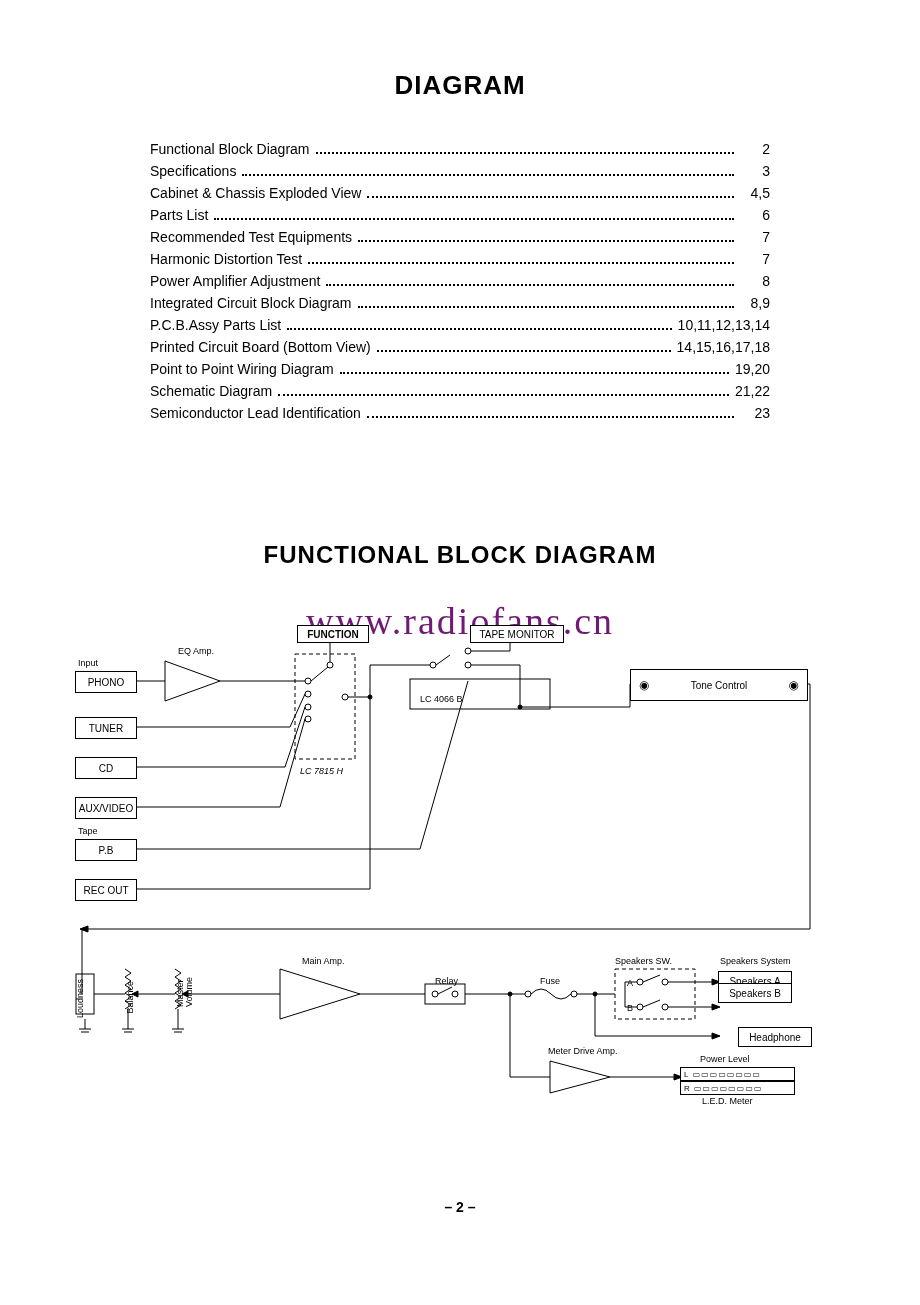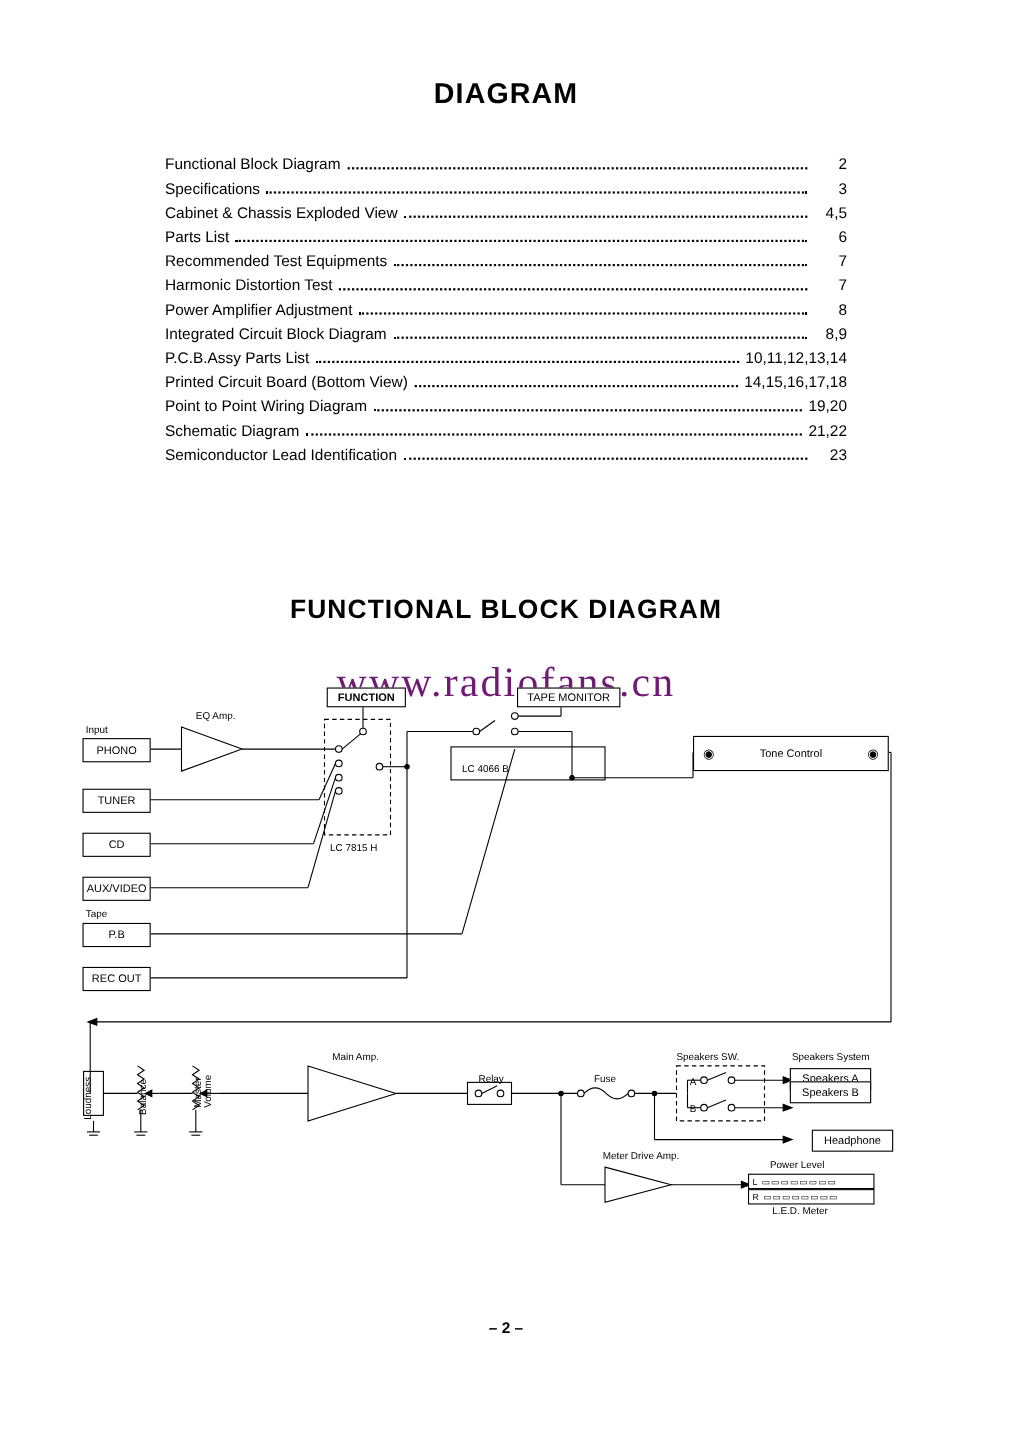--- a/index.html
+++ b/index.html
@@ -217,21 +217,21 @@
     <div class="box" style="left:227px; top:26px; width:70px; height:16px;font-weight:bold;">
         <span>FUNCTION</span>
       </div>
 
     <div class="box" style="left:400px; top:26px; width:92px; height:16px;">
         <span>TAPE MONITOR</span>
       </div>
 
     <div class="lbl small" style="left:350px; top:96px;text-align:center;">LC 4066 B</div>
 
-    <div class="lbl small" style="left:230px; top:168px;">LC 7815 H</div>
+    <div class="lbl small" style="left:230px; top:168px;font-style:italic;">LC 7815 H</div>
 
     <div class="box" style="left:560px; top:70px; width:160px; height:30px; justify-content:space-between; padding:0 8px;">
       <span style="font-size:12px;">◉</span>
       <span>Tone Control</span>
       <span style="font-size:12px;">◉</span>
     </div>
 
     <div class="lbl vert" style="left:6px; top:380px;">Loudness</div>
     <div class="lbl vert" style="left:56px; top:382px;">Balance</div>
     <div class="lbl vert" style="left:106px; top:378px; white-space:pre;">Master

